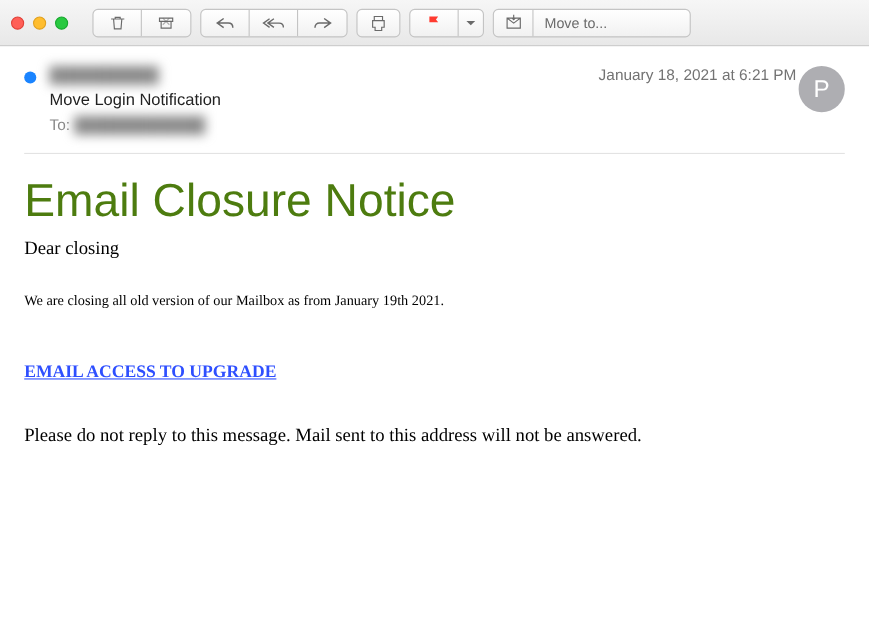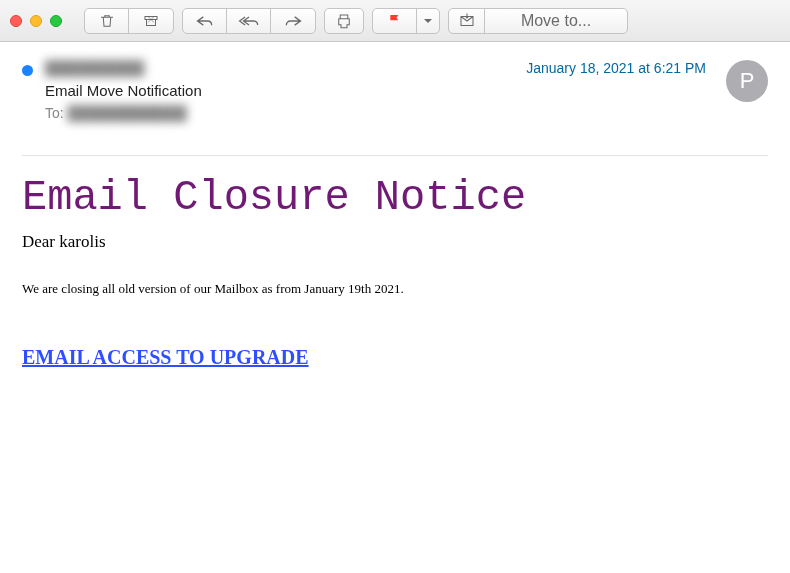--- a/index.html
+++ b/index.html
@@ -63,24 +63,23 @@
     .move-to-group .ib {
       width: 36px;
       display: flex;
       align-items: center;
       justify-content: center;
       border-right: 1px solid #c4c4c4;
       height: 100%;
     }
     .move-to-group .lbl {
       padding: 0 10px;
-      font-size: 16px;
+      font-size: 13px;
       color: #6a6a6a;
       flex: 1;
-      text-align: center;
     }
     .content {
       padding: 18px 22px 0 22px;
     }
     .header-row {
       display: flex;
       align-items: flex-start;
     }
     .status-dot {
       width: 11px;
@@ -105,28 +104,28 @@
     }
     .subject {
       font-size: 15px;
       color: #222;
       margin-bottom: 6px;
       margin-left: 0;
     }
     .to-line {
       font-size: 14px;
       color: #888;
-      margin-bottom: 26px;
+      margin-bottom: 10px;
     }
     .date {
       font-size: 14px;
-      color: #0369a1;
+      color: #737373;
       text-align: right;
       white-space: nowrap;
-      margin-right: 20px;
+      margin-right: 2px;
     }
     .avatar {
       width: 42px;
       height: 42px;
       border-radius: 50%;
       background: #aeaeb2;
       color: #fff;
       display: flex;
       align-items: center;
       justify-content: center;
@@ -138,38 +137,38 @@
       border-top: 1px solid #e3e3e3;
       margin: 8px 0 18px 0;
     }
     .body {
       font-family: Georgia, "Times New Roman", serif;
       color: #000;
     }
     .body h1 {
       font-size: 42px;
       font-weight: normal;
-      color: #701a75;
+      color: #4d7c0f;
       margin-bottom: 10px;
-      font-family: Liberation Mono, monospace;
+      font-family: Liberation Sans, sans-serif;
     }
     .body .greet {
       font-size: 17px;
       margin-bottom: 28px;
     }
     .body .para {
       font-size: 13px;
       margin-bottom: 18px;
       line-height: 1.4;
     }
     .body .link {
       color: #2e4fff;
       font-weight: bold;
       text-decoration: underline;
-      font-size: 20px;
+      font-size: 16px;
       display: inline-block;
       margin: 30px 0 30px 0;
     }
     .body .footer {
       font-size: 17px;
       margin-top: 8px;
     }
   </style>
 </head>
 <body>
@@ -245,33 +244,34 @@
   </div>
 </div>
 
 <div class="content">
   <div class="header-row">
     <div class="status-dot"></div>
     <div class="header-left">
       <div class="from-line">
         <span class="blurred">██████████</span>
       </div>
-      <div class="subject">Email Move Notification</div>
+      <div class="subject">Move Login Notification</div>
       <div class="to-line">
         <span>To:</span>
         <span class="blurred">████████████</span>
       </div>
     </div>
     <div class="date">January 18, 2021 at 6:21 PM</div>
     <div class="avatar">
       <span>P</span>
     </div>
   </div>
 
   <hr class="divider">
 
   <div class="body">
     <h1>Email Closure Notice</h1>
-    <div class="greet">Dear karolis</div>
+    <div class="greet">Dear closing</div>
     <div class="para">We are closing all old version of our Mailbox as from January 19th 2021.</div>
     <a class="link" href="#">EMAIL ACCESS TO UPGRADE</a>
+    <div class="footer">Please do not reply to this message. Mail sent to this address will not be answered.</div>
   </div>
 </div>
 
 </body></html>

